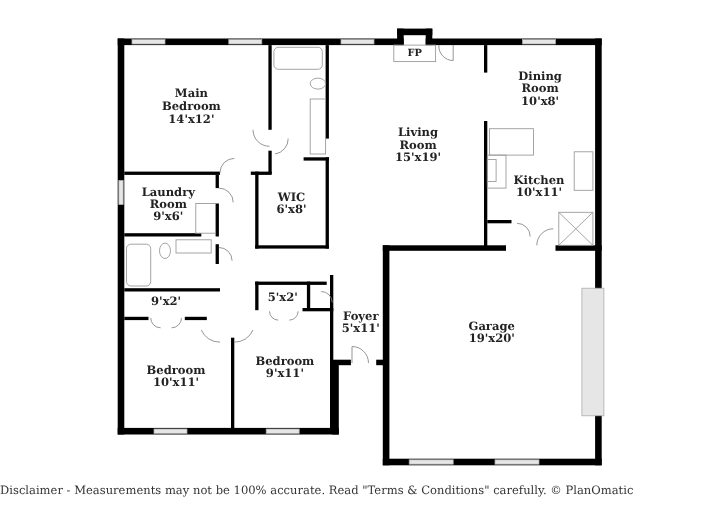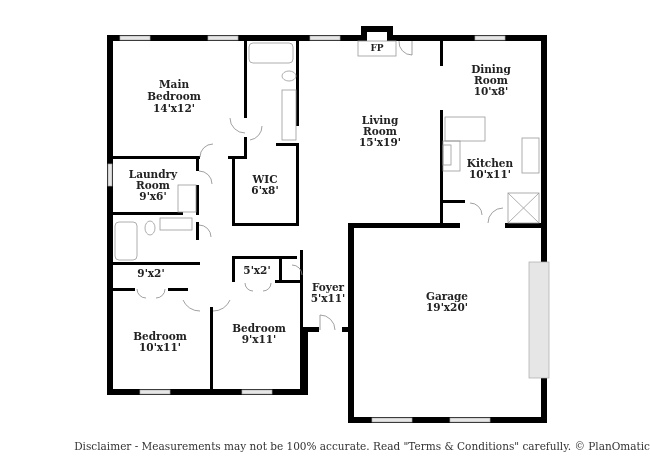--- a/index.html
+++ b/index.html
@@ -1,20 +1,20 @@
 <!DOCTYPE html>
 <html><head>
 <meta charset="utf-8">
 <style>
   html, body { margin:0; padding:0; background:#ffffff; }
   body { width:650px; height:473px; position:relative; overflow:hidden; font-family:"DejaVu Serif", serif; }
   svg.plan { position:absolute; left:0; top:0; }
   .lbl { font-family:"DejaVu Serif", serif; font-weight:bold; font-size:10.5px; fill:#222; }
   .lbl-sm { font-family:"DejaVu Serif", serif; font-weight:bold; font-size:9px; fill:#222; }
-  .disclaimer { position:absolute; left:0; right:0; top:440px; text-align:right; font-family:"DejaVu Serif", serif; font-size:10.5px; color:#333; }
+  .disclaimer { position:absolute; left:0; right:0; top:440px; text-align:left; font-family:"DejaVu Serif", serif; font-size:10.5px; color:#333; }
 </style>
 </head>
 <body>
 
 <svg class="plan" width="650" height="473" viewBox="0 0 650 473">
 
   <g fill="#000">
 
     <rect x="107" y="35" width="260" height="6"></rect>
 

